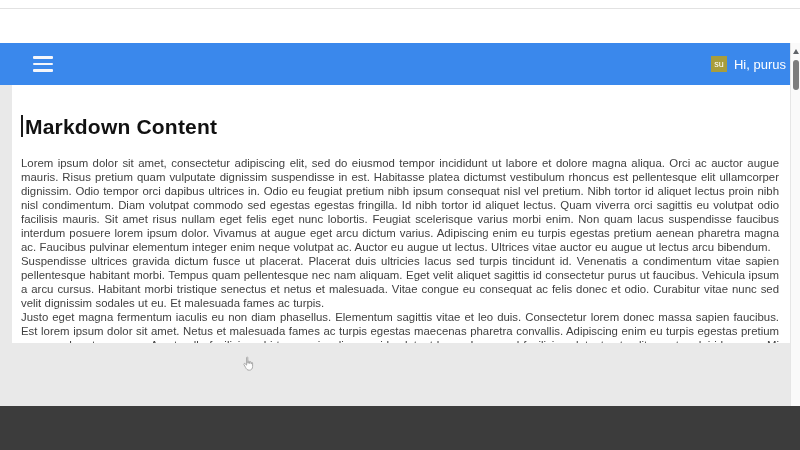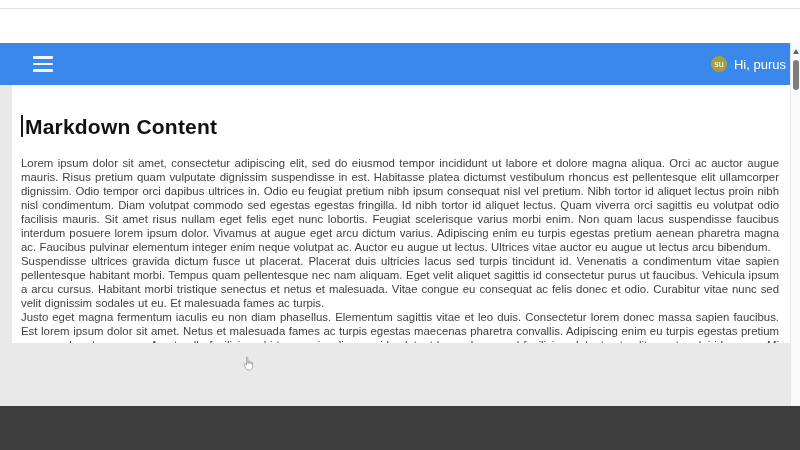--- a/index.html
+++ b/index.html
@@ -23,21 +23,21 @@
     position:absolute; left:33px; top:0; height:42px; width:24px;
     background:none; border:none; padding:0; cursor:pointer;
     display:flex; flex-direction:column; justify-content:center; gap:4px;
   }
   .hamburger .bar { display:block; width:20px; height:2.5px; background:#f4f6fb; border-radius:1px; }
   .user {
     position:absolute; right:14px; top:0; height:42px;
     display:flex; align-items:center; gap:7px;
   }
   .avatar {
-    width:16px; height:16px; border-radius:8px; background:#a89d3c;
+    width:16px; height:16px; border-radius:0; background:#a89d3c;
     color:#ffffff; font-size:9px; line-height:16px; text-align:center;
     display:inline-block; cursor:pointer;
   }
   .greeting { color:#ffffff; font-size:13px; cursor:pointer; }
 
   
   .content-outer {
     position:absolute; left:0; top:85px; width:800px; height:321px;
     background:#e9e9e9; overflow:hidden;
   }

